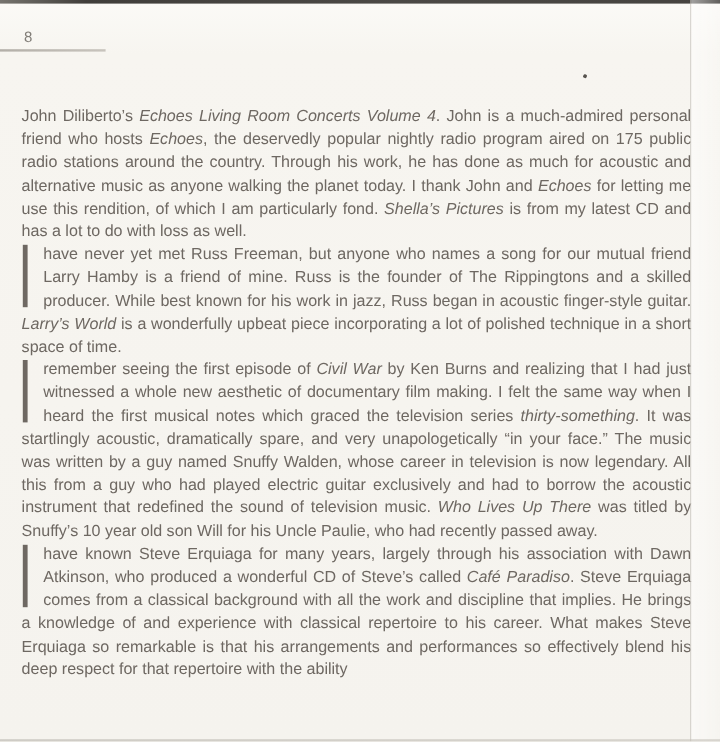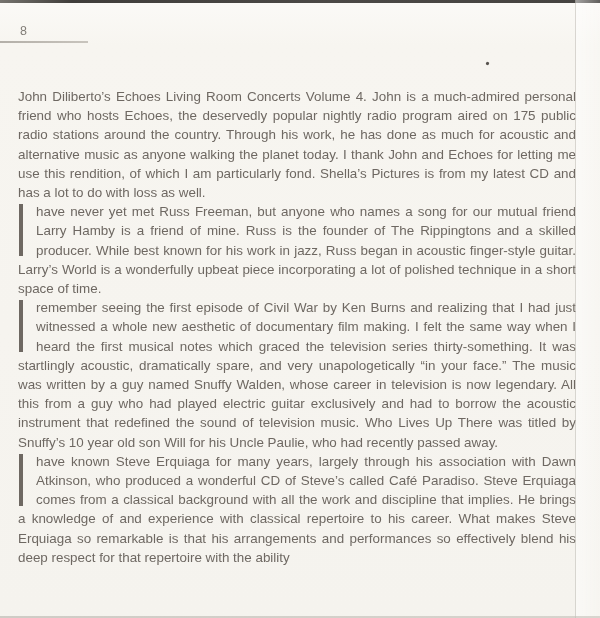--- a/index.html
+++ b/index.html
@@ -32,21 +32,21 @@
     position: absolute; left: 18px; top: 87px; width: 558px;
     color: #6e6862; font-size: 13.4px; line-height: 19.2px;
     text-align: justify;
   }
   .body-text p { margin: 0; }
   .dropcap-bar {
     float: left; width: 4px; height: 52px;
     margin: 2px 13px 2px 1px;
     background: #6e6862;
   }
-  .it { }
+  .it { font-style: italic; }
   .right-crease {
     position: absolute; top: 0; right: 0; width: 24px; height: 618px;
     border-left: 1px solid rgba(190,186,178,.55);
     background: linear-gradient(90deg, rgba(255,255,255,.5), rgba(255,255,255,.15));
     pointer-events: none;
   }
   .bottom-edge {
     position: absolute; left: 0; right: 0; bottom: 0; height: 2px;
     background: linear-gradient(90deg, rgba(160,156,148,.45), rgba(195,191,183,.6));
   }

